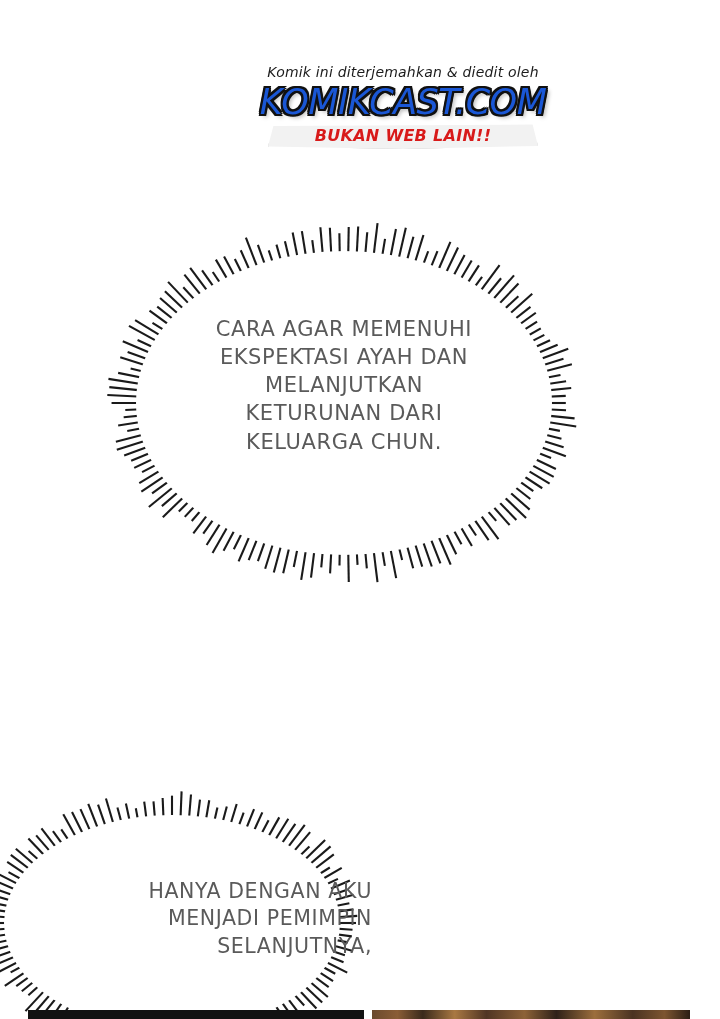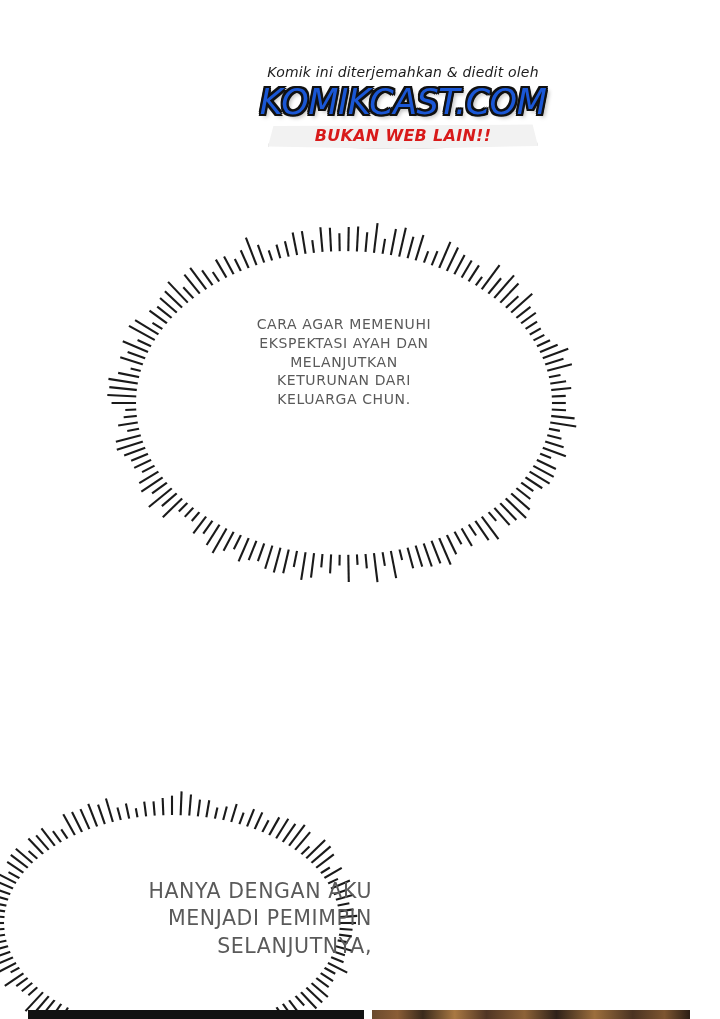--- a/index.html
+++ b/index.html
@@ -98,21 +98,21 @@
   }
 
   #balloon-main {
     left: 88px;
     top: 213px;
     width: 512px;
     height: 381px;
   }
   #balloon-main .balloon-text {
     top: 102px;
-    font-size: 14px;
+    font-size: 21px;
     padding: 0 70px;
   }
 
   #balloon-second {
     left: -38px;
     top: 793px;
     width: 420px;
     height: 260px;
   }
   #balloon-second .balloon-text {

